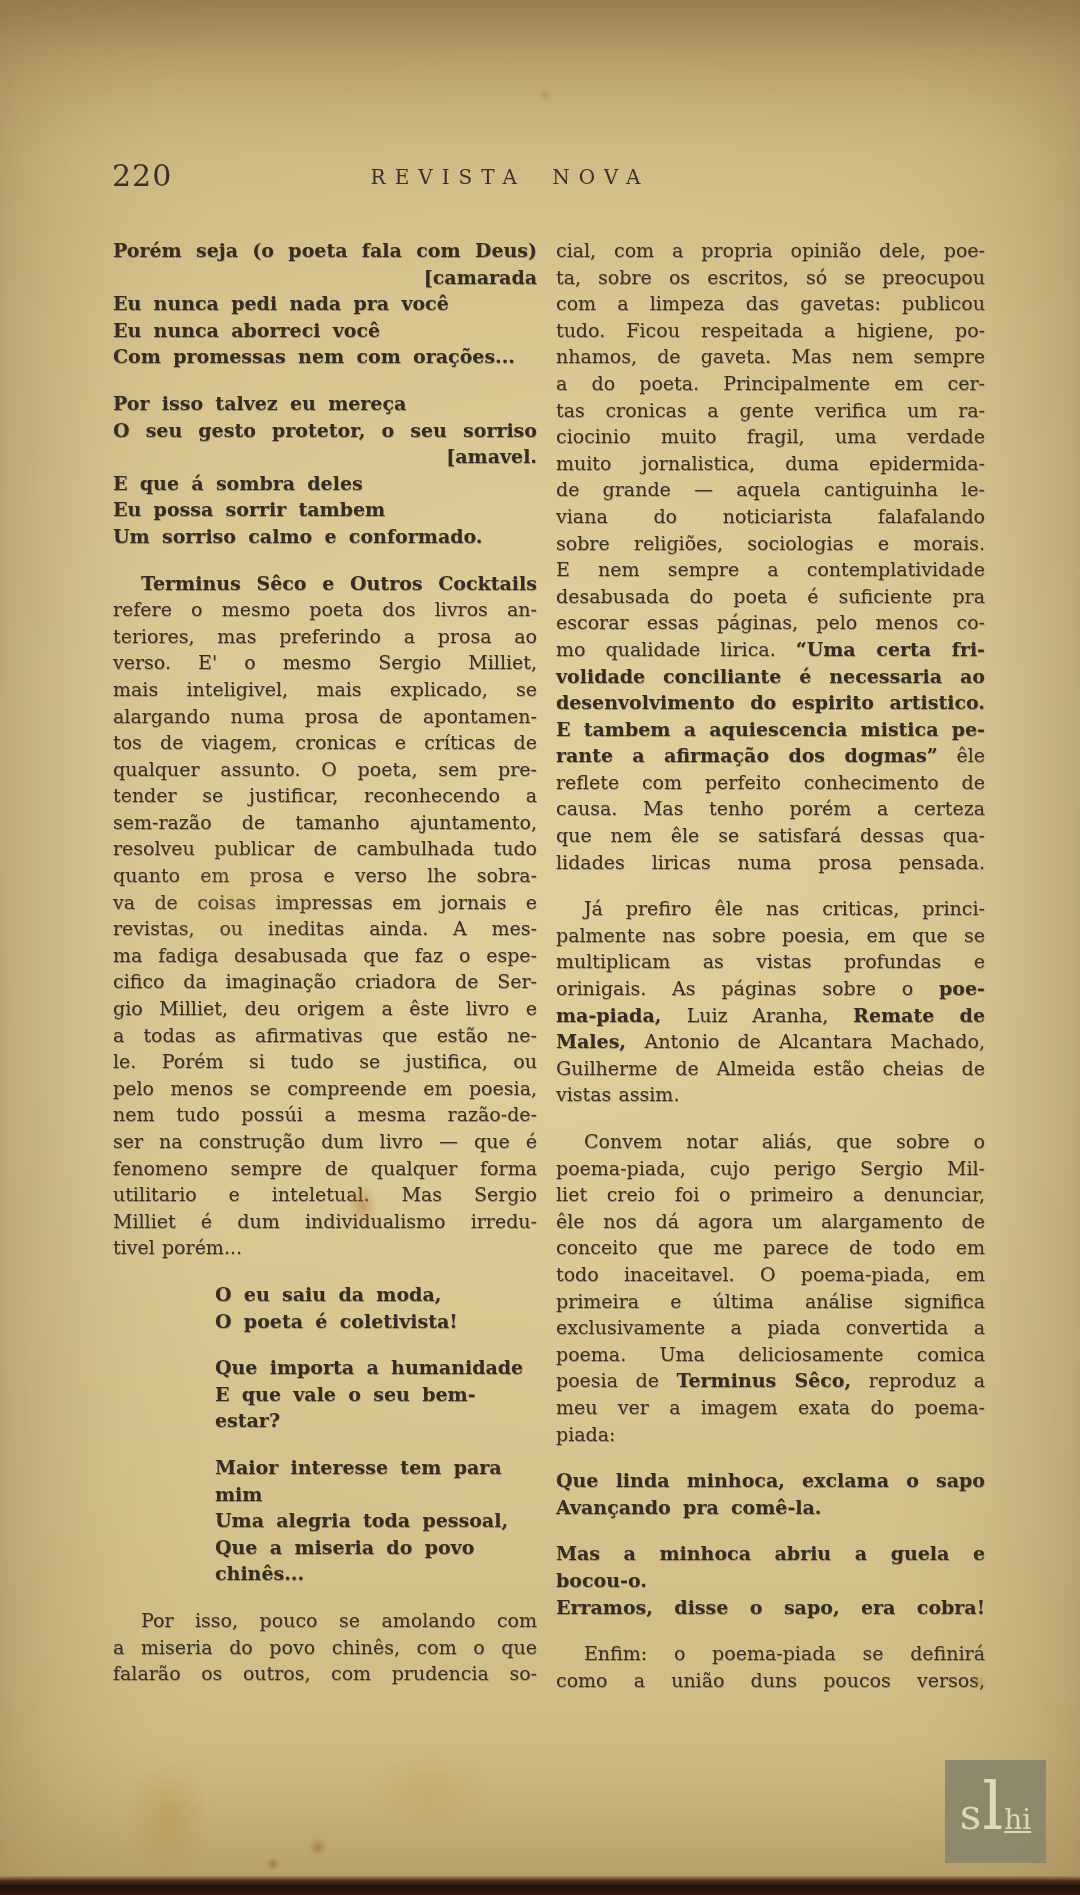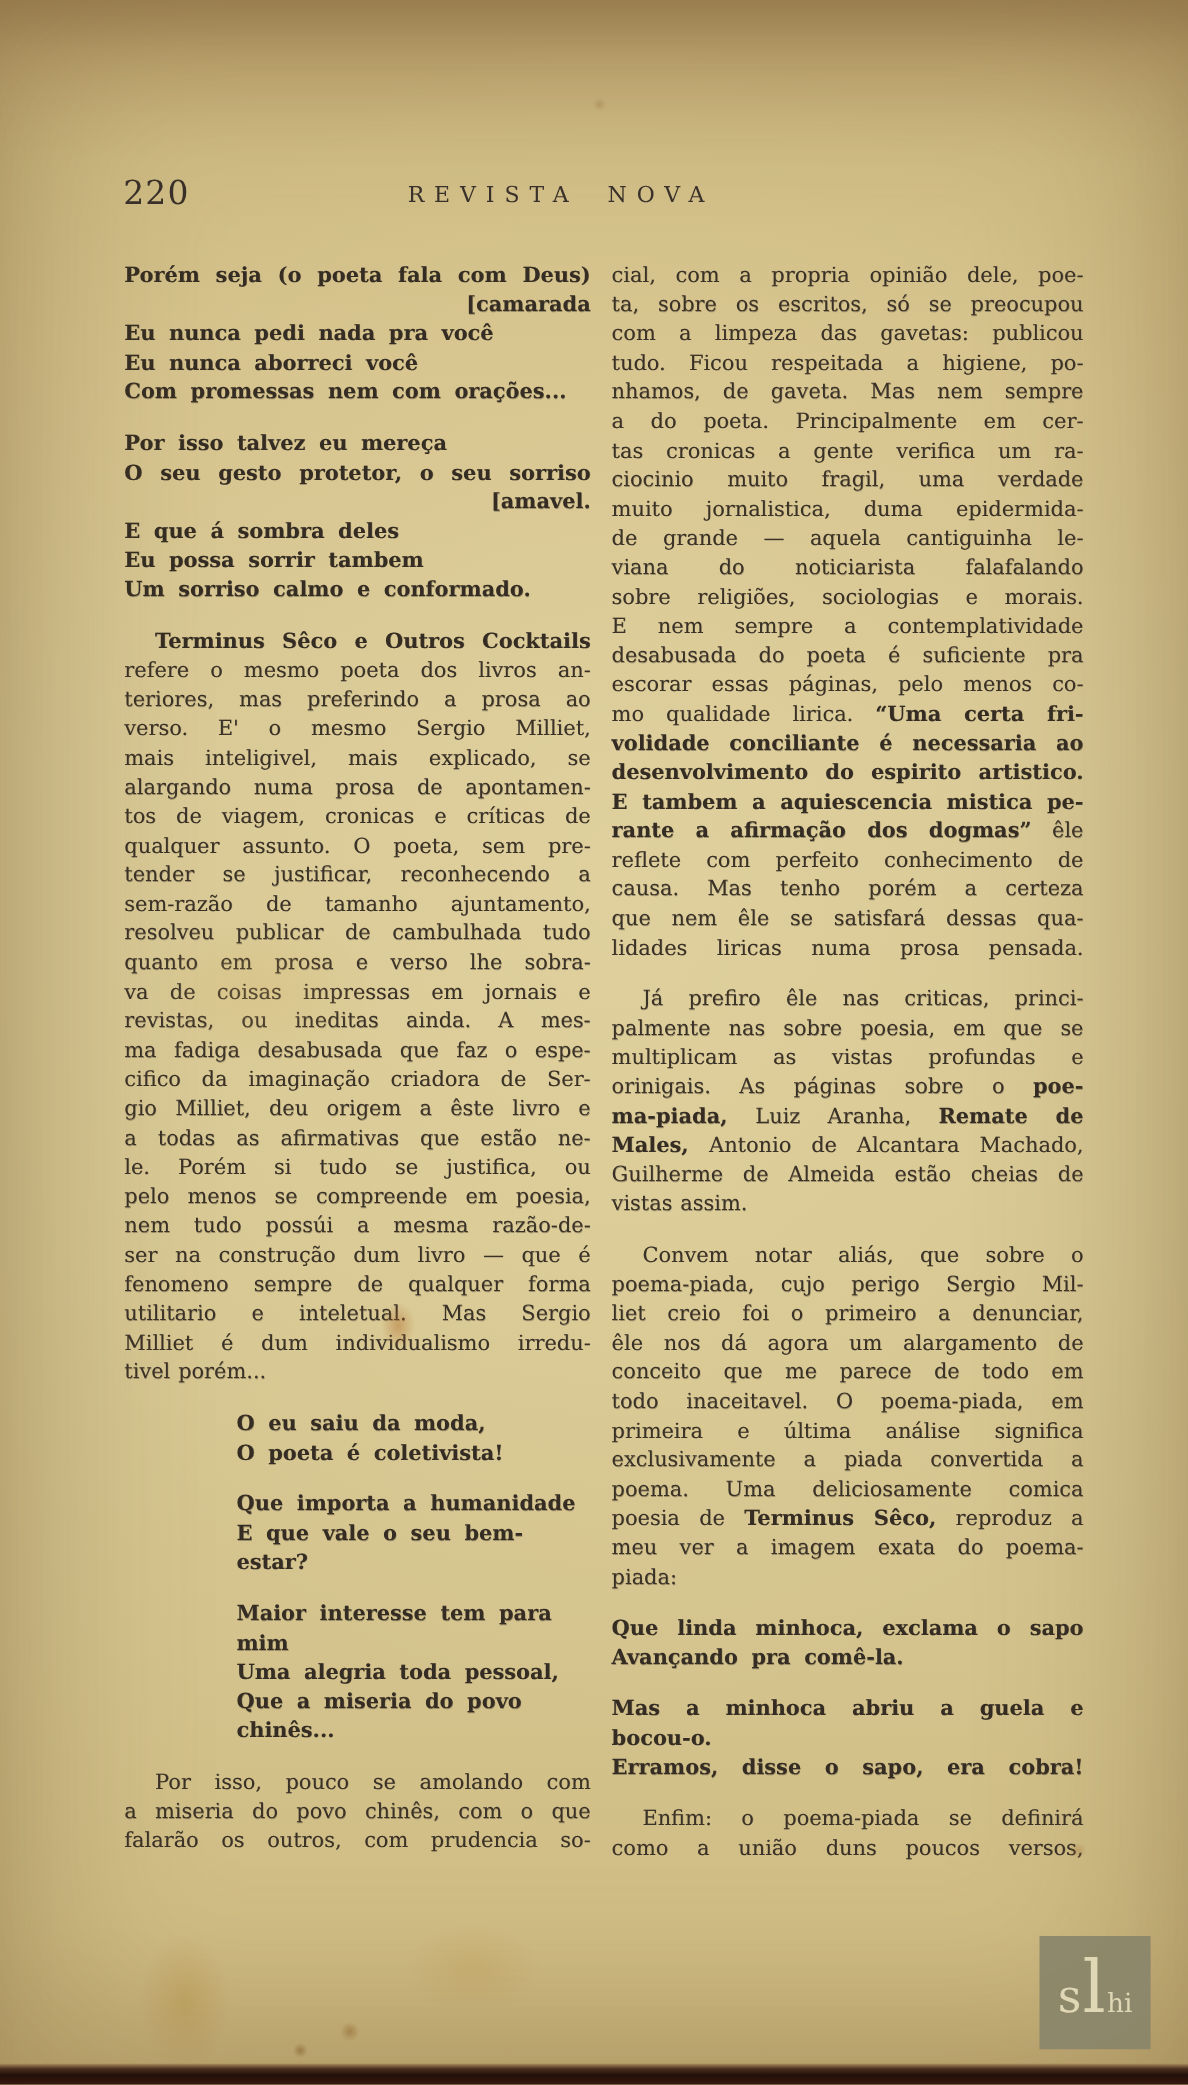--- a/index.html
+++ b/index.html
@@ -44,21 +44,21 @@
   .line.ind{text-indent:28px;}
   .verse .line{word-spacing:0.30em;}
   .para .line{word-spacing:0.06em;}
   .b{font-weight:700;color:#352d23;}
   #watermark{position:absolute;left:945px;top:1760px;width:101px;height:103px;z-index:7;
     background:rgba(138,133,106,0.93);display:flex;align-items:baseline;justify-content:center;
     padding-top:14px;box-sizing:border-box;color:#e0d7b5;}
   #watermark span{line-height:1;}
   .wm-s{font-size:42px;}
   .wm-l{font-size:66px;margin:0 1px;}
-  .wm-hi{font-size:24px;}
+  .wm-hi{font-size:28px;text-decoration:underline;}
   #bottom-edge{position:absolute;left:0;bottom:0;width:100%;height:19px;z-index:8;
     background:linear-gradient(180deg,#a98c5e 0,#4a2e1c 25%,#22100a 55%,#38180f 100%);}
 </style>
 </head>
 <body>
 
 <div id="page">
   <div id="header">
     <div id="page-number">220</div>
     <div id="journal-title">REVISTA NOVA</div>

